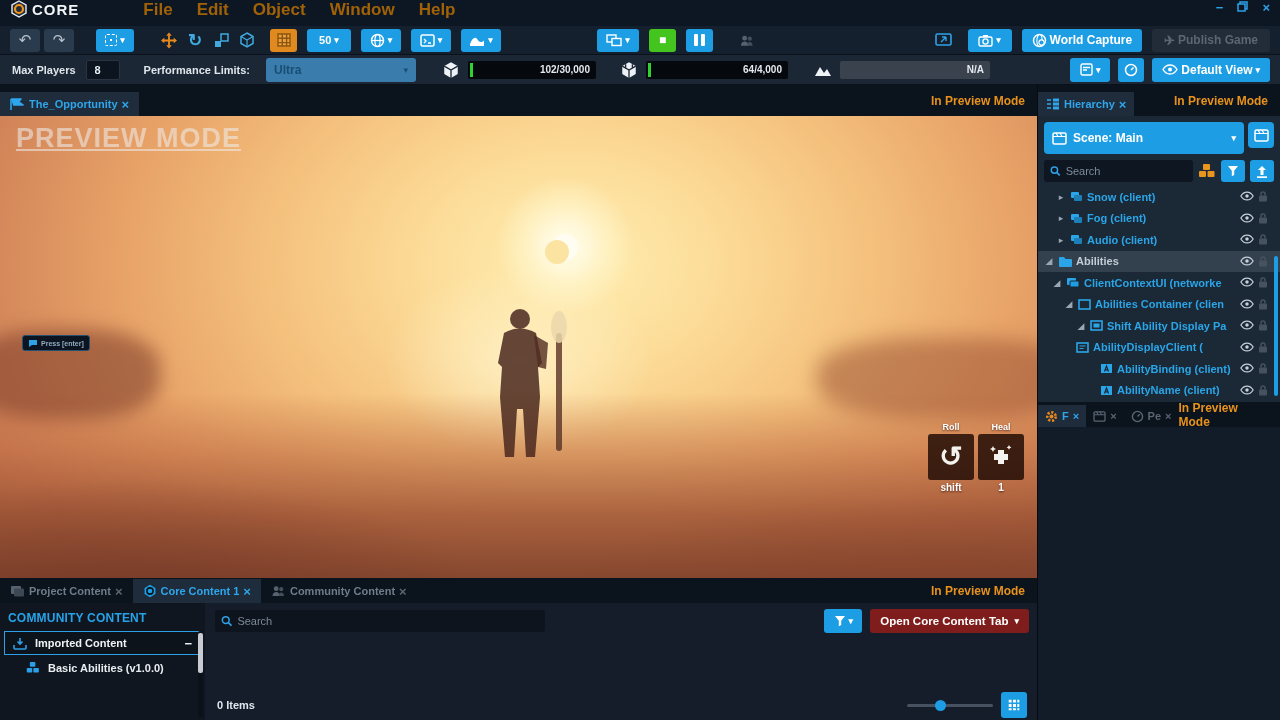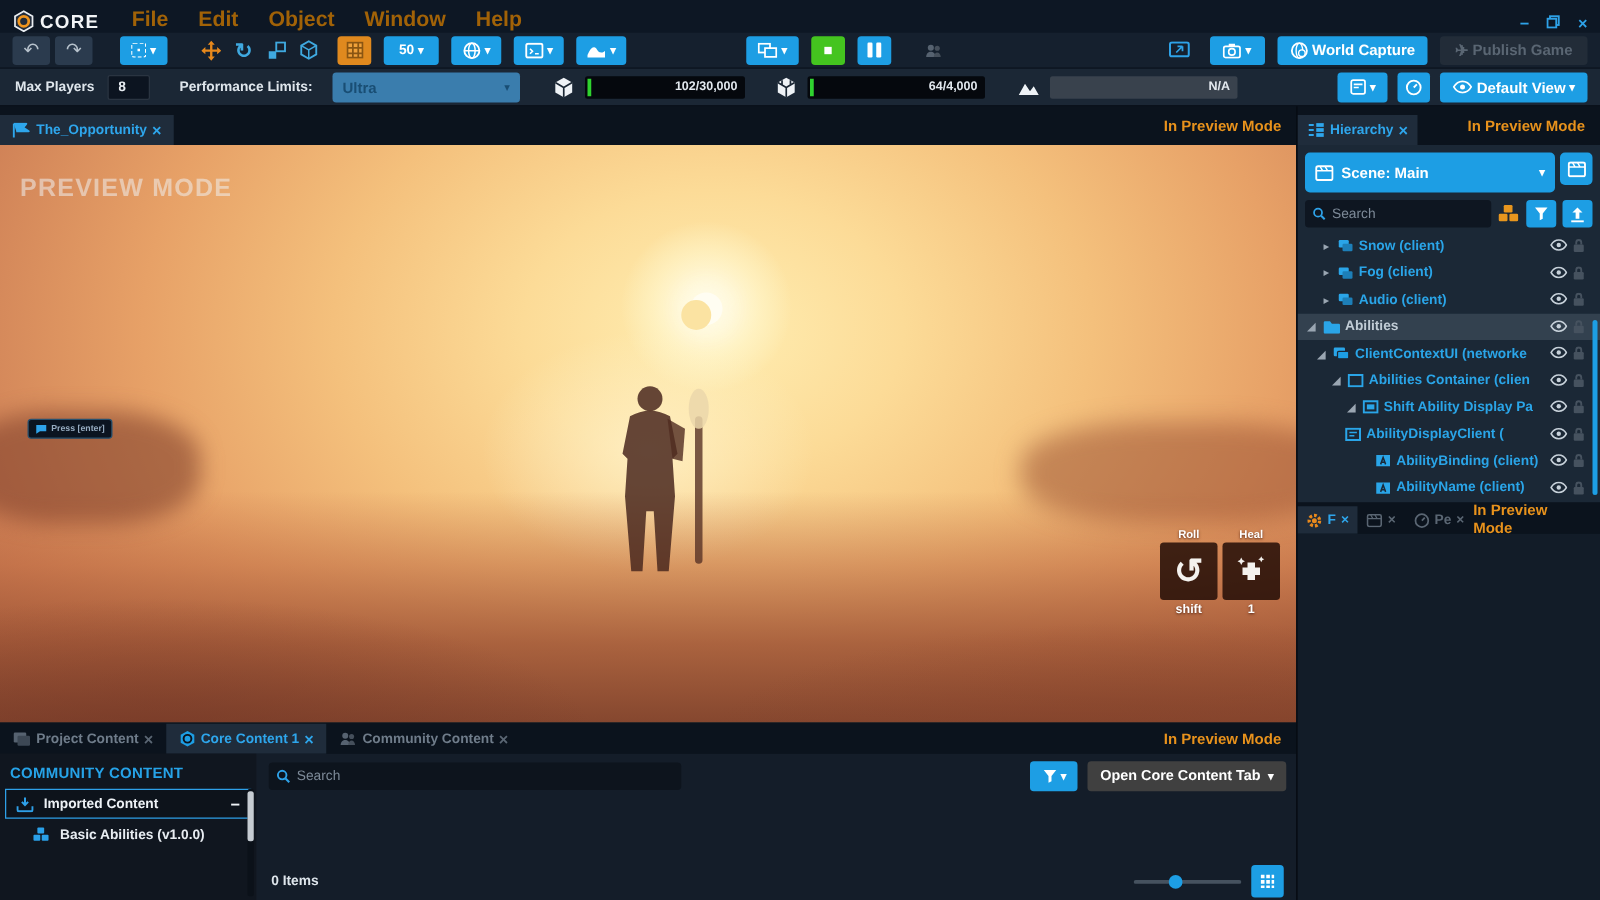--- a/index.html
+++ b/index.html
@@ -1,21 +1,21 @@
 <!DOCTYPE html>
 <html><head>
 <meta charset="utf-8">
 <style>
   * { margin:0; padding:0; box-sizing:border-box; }
   html,body { width:1280px; height:720px; overflow:hidden; background:#0a111b;
     font-family:"Liberation Sans", sans-serif; -webkit-font-smoothing:antialiased; }
 
   
   #titlebar { position:absolute; left:0; top:0; width:1280px; height:26px;
-    background:#0d1724; display:flex; align-items:flex-end; }
+    background:#0d1724; display:flex; align-items:flex-start;gap:38px; }
   .logo { display:flex; align-items:center; gap:4px; padding:0 10px; }
   .logo-text { color:#f2f4f6; font-weight:bold; font-size:15px; letter-spacing:1px; }
   .menus { display:flex; gap:24px; margin-left:16px; }
   .menu-item { color:#a16207; font-weight:bold; font-size:17px; cursor:default; }
   .winbtns { margin-left:auto; display:flex; gap:14px; padding-right:10px; color:#2ea2e8; font-weight:bold; font-size:13px; }
 
   
   #toolbar { position:absolute; left:0; top:26px; width:1280px; height:29px;
     background:#15202e; display:flex; align-items:center; border-bottom:1px solid #0a111b; }
   #settingsbar { position:absolute; left:0; top:55px; width:1280px; height:30px;
@@ -67,22 +67,22 @@
       radial-gradient(ellipse 60% 90% at 90% 110%, rgba(135,66,42,.55), rgba(135,66,42,0) 60%),
       linear-gradient(to bottom, rgba(200,115,72,0) 0%, rgba(186,102,63,.5) 32%, rgba(158,84,53,.85) 66%, rgba(130,68,45,.97) 100%); }
   .rockL { position:absolute; left:-30px; top:46%; width:190px; height:90px; border-radius:40%;
     background:rgba(122,58,40,.55); filter:blur(9px); }
   .rockR { position:absolute; right:-40px; top:48%; width:260px; height:80px; border-radius:40%;
     background:rgba(150,75,48,.5); filter:blur(10px); }
   .crescent { position:absolute; left:53.2%; top:25.5%; width:26px; height:26px; border-radius:50%;
     background:#fffdf2; box-shadow:0 0 18px 6px rgba(255,250,225,.9); }
   .crescent::after { content:""; position:absolute; left:-7px; top:6px; width:24px; height:24px;
     border-radius:50%; background:#fbe3a2; }
-  .watermark { position:absolute; left:16px; top:24px; color:rgba(238,238,238,.55);
-    font-size:20px; font-weight:bold; letter-spacing:1px; }
+  .watermark { position:absolute; left:16px; top:7px; color:rgba(238,238,238,.55);
+    font-size:27px; font-weight:bold; letter-spacing:1px;text-decoration:underline; }
   .press-hint { position:absolute; left:22px; top:219px; height:16px; background:#0b1420;
     border:1px solid #27506e; border-radius:3px; display:flex; align-items:center; gap:3px; padding:0 5px; }
   .press-hint .txt { color:#97accl; color:#97acc1; font-size:7px; font-weight:bold; }
   .fig { position:absolute; left:45.5%; top:41%; width:110px; height:180px; }
   .ab-overlay { position:absolute; right:13px; top:306px; display:flex; gap:4px; }
   .ab { width:46px; display:flex; flex-direction:column; align-items:center; gap:2px; }
   .ab .nm { color:#fff; font-size:9px; font-weight:bold; text-shadow:0 1px 2px rgba(60,20,10,.8); }
   .ab .box { width:46px; height:46px; background:rgba(28,9,4,.82); border-radius:3px;
     display:flex; align-items:center; justify-content:center; color:#f4f2ee; }
   .ab .key { color:#fff; font-size:10px; font-weight:bold; text-shadow:0 1px 2px rgba(60,20,10,.8); }
@@ -135,21 +135,21 @@
   .cc-item .lbl { color:#e8edf2; font-size:11px; font-weight:bold; }
   .cc-scroll { position:absolute; right:2px; top:28px; width:5px; height:86px; background:#0b1119; border-radius:2px; }
   .cc-thumb { position:absolute; right:2px; top:30px; width:5px; height:40px; background:#c6ccd2; border-radius:2px; }
   #cc-main { position:absolute; left:207px; top:0; right:0; height:117px; }
   .cc-search-row { display:flex; align-items:center; padding:6px 8px 0 8px; gap:8px; }
   .cc-search { width:330px; height:22px; background:#0d141d; border-radius:3px;
     display:flex; align-items:center; gap:5px; padding:0 6px; }
   .cc-search input { background:transparent; border:none; outline:none; color:#c7d1da; font-size:11px; width:100%; }
   .cc-search input::placeholder { color:#7d8a98; }
   .cc-actions { margin-left:auto; display:flex; gap:8px; }
-  .open-btn { height:24px; background:#404040; border-radius:3px; color:#fff; font-weight:bold;
+  .open-btn { height:24px; background:#7f1d1d; border-radius:3px; color:#fff; font-weight:bold;
     font-size:11.5px; display:flex; align-items:center; gap:6px; padding:0 10px; }
   .cc-status { position:absolute; left:0; right:0; bottom:2px; height:26px; display:flex; align-items:center; padding:0 10px; }
   .cc-status .cnt { color:#dfe6ec; font-size:11px; font-weight:bold; }
   .slider { margin-left:auto; display:flex; align-items:center; gap:8px; }
   .slider .track { width:86px; height:3px; background:#46525f; border-radius:2px; position:relative; }
   .slider .thumb { position:absolute; left:28px; top:-4px; width:11px; height:11px; background:#1d9ee4; border-radius:50%; }
   .grid-btn { width:26px; height:26px; background:#1d9ee4; border-radius:3px; display:flex; align-items:center; justify-content:center; }
 
   .vdivider { position:absolute; left:1037px; top:85px; width:1px; height:635px; background:#060b12; }
   .pausebars { display:flex; gap:3px; }

